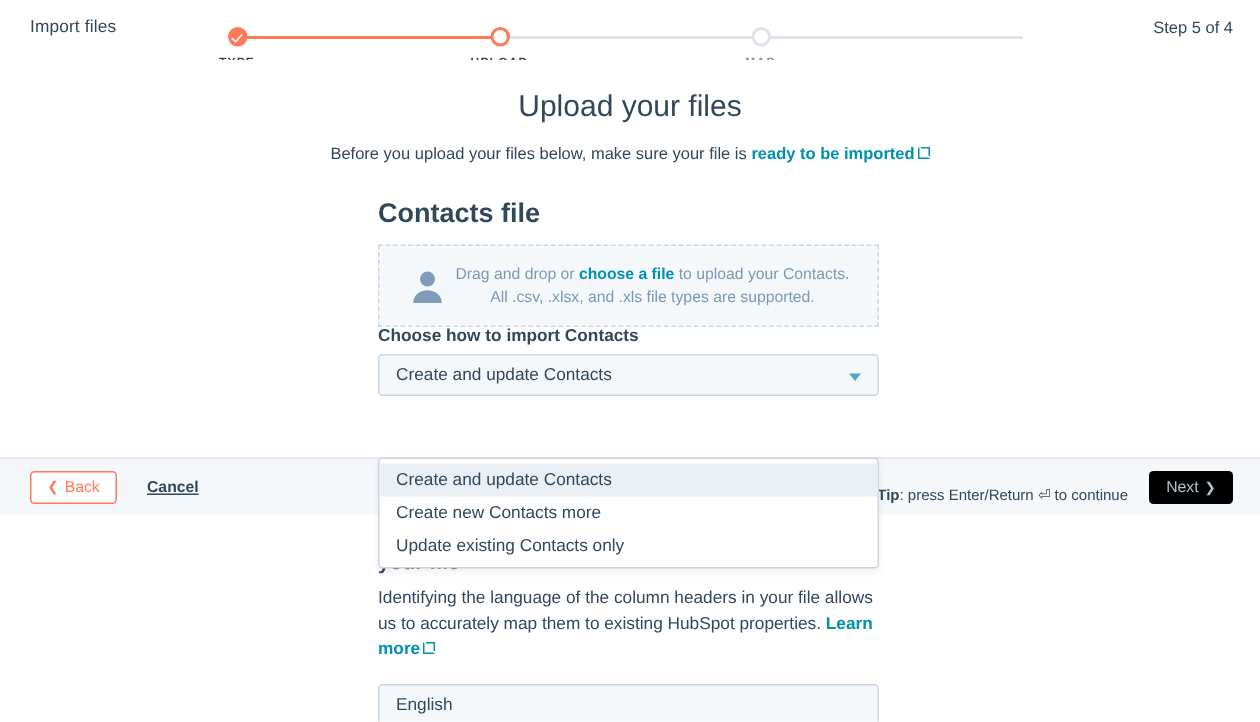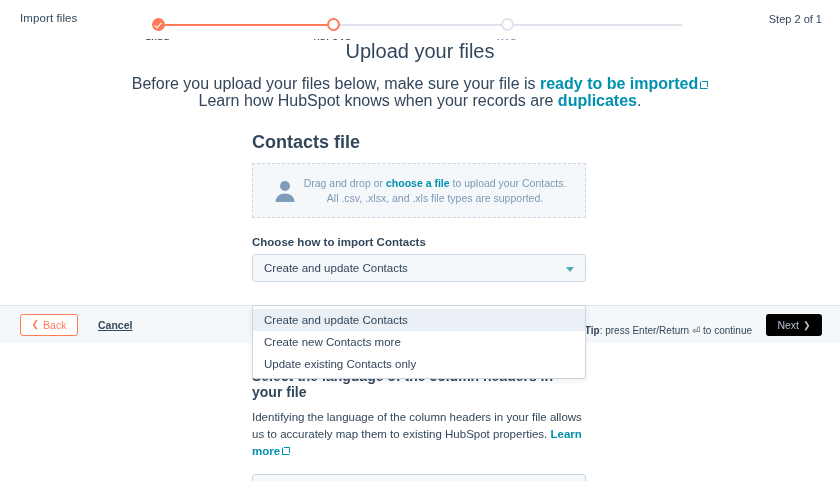--- a/index.html
+++ b/index.html
@@ -53,26 +53,26 @@
     letter-spacing: .8px; color: #33475b;
   }
   .step.inactive .lbl { color: #7c98b6; }
 
   
   .content {
     position: absolute; top: 40px; left: 0; width: 840px; height: 403px;
     background: #ffffff;
   }
   .title {
-    text-align: center; 
+    text-align: center; margin-top: 20px;
     font-size: 20px; font-weight: 400; color: #33475b;
   }
   .sub {
     text-align: center; margin-top: 12px;
-    font-size: 16px; color: #33475b; line-height: 17px;
+    font-size: 11px; color: #33475b; line-height: 17px;
   }
   .sub a, .lnk {
     color: #0091ae; font-weight: bold; text-decoration: none;
   }
   .ext {
     display: inline-block; width: 8px; height: 8px;
     margin-left: 2px; position: relative; vertical-align: baseline;
   }
   .ext::before {
     content: ""; position: absolute; left: 0; bottom: 0;
@@ -94,21 +94,21 @@
     border: 1px dashed #cbd6e2; background: #f5f8fa;
     height: 55px; display: flex; align-items: center; justify-content: center;
     gap: 6px; padding: 0 14px;
   }
   .dz-icon { width: 26px; height: 26px; flex: 0 0 26px; position: relative; }
   .dz-text { font-size: 10.5px; color: #7c98b6; line-height: 15px; text-align: center; }
   .dz-text b { color: #0091ae; }
 
   .field-label {
     font-size: 11.5px; font-weight: bold; color: #33475b;
-    margin-top: 18px; margin-bottom: 6px;
+    margin-bottom: 6px;
   }
   .select {
     position: relative; height: 28px; border: 1px solid #cbd6e2;
     border-radius: 3px; background: #f5f8fa;
     display: flex; align-items: center; padding: 0 26px 0 11px;
     font-size: 11.5px; color: #33475b;
   }
   .caret {
     position: absolute; right: 11px; top: 12px;
     width: 0; height: 0; border-left: 4.5px solid transparent;
@@ -166,21 +166,21 @@
     font-family: "Liberation Sans", sans-serif;
   }
 </style>
 </head>
 <body>
 
 <div class="page">
 
   <div class="topbar">
     <div class="app-label">Import files</div>
-    <div class="step-count">Step 2 of 1</div>
+    <div class="step-count">Step 5 of 4</div>
 
     <div class="stepper">
       <div class="track"></div>
       <div class="track-done"></div>
 
       <div class="step done" style="left:18px">
         <div class="dot"></div>
         <div class="lbl">TYPE</div>
       </div>
       <div class="step inactive" style="left:367px">
@@ -194,23 +194,20 @@
     </div>
   </div>
 
   <div class="content">
 
     <div class="title">Upload your files</div>
 
     <div class="sub">
       <div>
         <span>Before you upload your files below, make sure your file is </span><a class="lnk" href="#">ready to be imported</a><span class="ext"></span>
-      </div>
-      <div>
-        <span>Learn how HubSpot knows when your records are </span><a class="lnk" href="#">duplicates</a><span>.</span>
       </div>
     </div>
 
     <div class="panel">
 
       <div class="sec-title">Contacts file</div>
 
       <div class="dropzone">
         <div class="dz-icon">
           <svg width="26" height="26" viewBox="0 0 26 26" aria-hidden="true">

